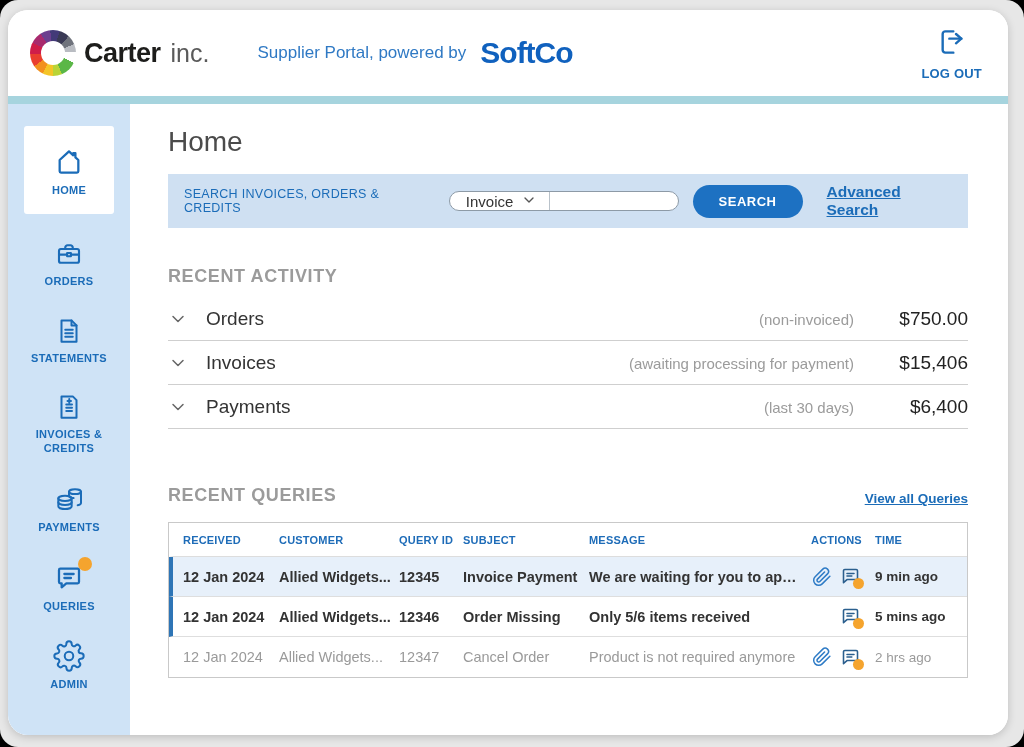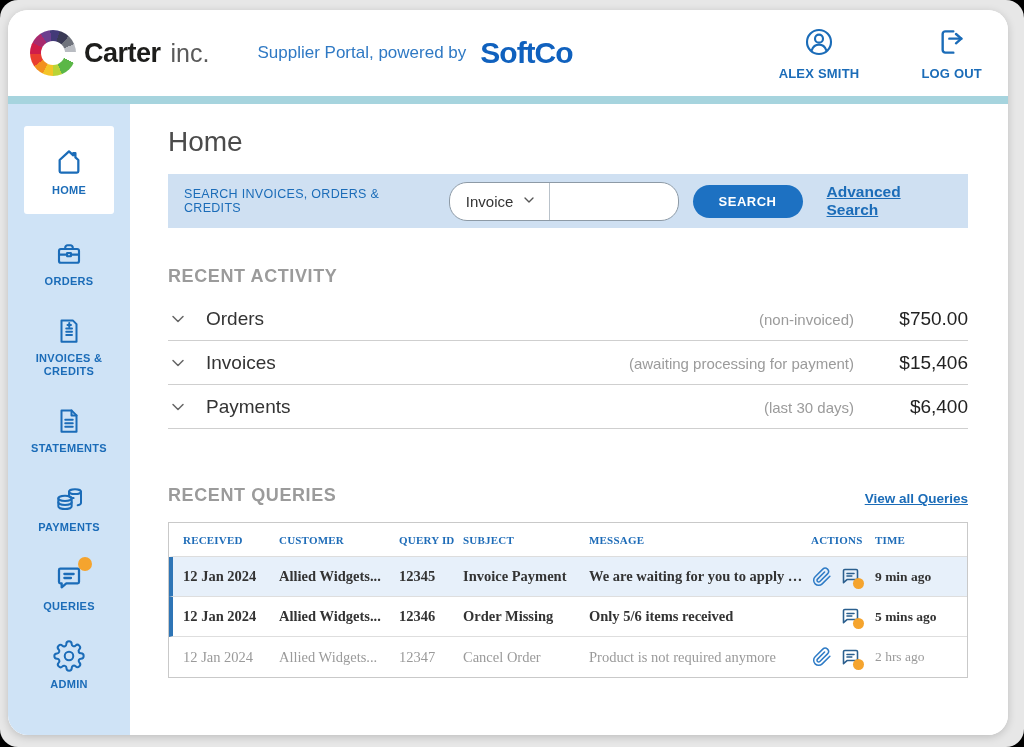--- a/index.html
+++ b/index.html
@@ -34,21 +34,21 @@
   .side-item.active { background:#fff; width:90px; border-radius:3px; padding:20px 0 16px; margin-bottom:25px; }
   .icon-wrap { position:relative; display:inline-flex; }
   .badge-dot { position:absolute; top:-5px; right:-7px; width:14px; height:14px; border-radius:50%; background:#f5a42e; }
 
   main { flex:1; padding:22px 40px 0 38px; min-width:0; }
   h1 { font-size:28px; font-weight:400; color:#4b4b4b; margin-bottom:16px; }
 
   
   .searchbar { background:#cfe0f2; height:54px; display:flex; align-items:center; padding:0 18px 0 16px; }
   .search-label { font-size:12.5px; font-weight:normal; color:#1b6cb8; letter-spacing:.3px; }
-  .search-pill { margin-left:22px; background:#fff; border:1px solid #8d9aa6; border-radius:18px; height:39px; display:flex; align-items:stretch; overflow:hidden; width:242px; }
+  .search-pill { margin-left:22px; background:#fff; border:1px solid #8d9aa6; border-radius:18px; height:20px; display:flex; align-items:stretch; overflow:hidden; width:242px; }
   .filter { display:flex; align-items:center; gap:8px; padding:0 12px 0 16px; font-size:15px; color:#333; background:none; border:none; border-right:1px solid #b9c2ca; cursor:pointer; font-family:inherit; }
   .filter svg { stroke:#555; }
   .search-pill input { border:none; outline:none; flex:1; min-width:0; padding:0 12px; font-size:15px; font-family:inherit; background:transparent; }
   .search-btn { margin-left:14px; background:#1d71c2; color:#fff; font-size:13px; font-weight:bold; letter-spacing:.5px; border:none; border-radius:17px; padding:9px 26px; cursor:pointer; font-family:inherit; }
   .adv-link { margin-left:24px; font-size:15.5px; font-weight:bold; color:#1b6cb8; text-decoration:underline; cursor:pointer; }
 
   
   .section-title { font-size:18px; font-weight:600; color:#9b9b9b; letter-spacing:.6px; }
   .activity { margin-top:38px; }
   .act-row { display:flex; align-items:center; height:44px; border-bottom:1px solid #cfcfcf; }
@@ -58,21 +58,21 @@
   .act-right { margin-left:auto; display:flex; align-items:baseline; gap:28px; }
   .act-note { font-size:15px; color:#9b9b9b; }
   .act-amount { font-size:19px; color:#222; font-weight:500; min-width:86px; text-align:right; }
   .activity .act-row:first-of-type { margin-top:10px; }
 
   .queries { margin-top:56px; }
   .q-head { display:flex; align-items:flex-end; justify-content:space-between; margin-bottom:16px; }
   .view-all { font-size:13.5px; font-weight:bold; color:#1b6cb8; text-decoration:underline; cursor:pointer; }
 
   .q-table { border:1px solid #c9c9c9; background:#fff; }
-  .q-row { display:grid; grid-template-columns:96px 120px 64px 126px 1fr 64px 92px; align-items:center; padding-left:10px; min-height:40px;font-family:Liberation Serif, serif; }
+  .q-row { display:grid; grid-template-columns:96px 120px 64px 126px 1fr 64px 92px; align-items:center; padding-left:10px; min-height:40px; }
   .q-row.header { min-height:34px; border-bottom:1px solid #ddd; }
   .q-row.header > div { font-size:11px; font-weight:bold; color:#1e6cb8; letter-spacing:.2px; }
   .q-row { border-left:4px solid transparent; }
   .q-row.header { border-left:4px solid transparent; }
   .q-row.data { font-size:14.5px; color:#333; border-bottom:1px solid #dedede; }
   .q-row.data:last-child { border-bottom:none; }
   .q-row.data.unread { font-weight:bold; border-left-color:#2e75b6; }
   .q-row.data.hl { background:#e7f0fa; }
   .q-row.data.read { color:#9a9a9a; }
   .q-cell { padding-right:8px; white-space:nowrap; overflow:hidden; text-overflow:ellipsis; }
@@ -97,30 +97,20 @@
         <span class="brand-name">Carter</span>
         <span class="brand-suffix">inc.</span>
       </div>
       <div class="tagline">
         <span>Supplier Portal, powered by</span>
         <span class="softco">SoftCo</span>
       </div>
       <div class="header-actions">
         <div class="header-action">
           <span>
-            <svg width="32" height="32" viewBox="0 0 24 24" fill="none" stroke-width="1.6" stroke-linecap="round" stroke-linejoin="round">
-              <circle cx="12" cy="12" r="9"></circle>
-              <circle cx="12" cy="9.5" r="3"></circle>
-              <path d="M6.5 18.3c1-2.8 3-4.3 5.5-4.3s4.5 1.5 5.5 4.3"></path>
-            </svg>
-          </span>
-          <span>ALEX SMITH</span>
-        </div>
-        <div class="header-action">
-          <span>
             <svg width="32" height="32" viewBox="0 0 24 24" fill="none" stroke-width="1.8" stroke-linecap="round" stroke-linejoin="round">
               <path d="M13 20H7a2 2 0 0 1-2-2V6a2 2 0 0 1 2-2h6"></path>
               <polyline points="15 6 19 9.5 15 13"></polyline>
               <line x1="19" y1="9.5" x2="10" y2="9.5"></line>
             </svg>
           </span>
           <span>LOG OUT</span>
         </div>
       </div>
     </header>
@@ -146,37 +136,37 @@
               <path d="M9 8V6.8A1.8 1.8 0 0 1 10.8 5h2.4A1.8 1.8 0 0 1 15 6.8V8"></path>
               <path d="M4 12.5h6.5M13.5 12.5H20M10.5 11.2h3v2.6h-3z"></path>
             </svg>
           </span>
           <span class="lbl">ORDERS</span>
         </div>
 
         <div class="side-item">
           <span class="icon-wrap">
             <svg width="30" height="30" viewBox="0 0 24 24" fill="none" stroke-width="1.6" stroke-linecap="round" stroke-linejoin="round">
+              <path d="M6 3.5h8l4 4v13H6z"></path>
+              <path d="M14 3.5v4h4"></path>
+              <path d="M9 11h6M9 13.8h6M9 16.6h6"></path>
+            </svg>
+          </span>
+          <span class="lbl">STATEMENTS</span>
+        </div>
+
+        <div class="side-item">
+          <span class="icon-wrap">
+            <svg width="30" height="30" viewBox="0 0 24 24" fill="none" stroke-width="1.6" stroke-linecap="round" stroke-linejoin="round">
               <path d="M6 3.5h9l3 3V20.5H6z"></path>
               <path d="M10.8 7.2h2.8M9.8 10h4.6M9.8 12.6h4.6M9.8 15.2h4.6"></path>
               <path d="M12.2 5.6v3.2"></path>
             </svg>
           </span>
           <span class="lbl">INVOICES &amp; CREDITS</span>
-        </div>
-
-        <div class="side-item">
-          <span class="icon-wrap">
-            <svg width="30" height="30" viewBox="0 0 24 24" fill="none" stroke-width="1.6" stroke-linecap="round" stroke-linejoin="round">
-              <path d="M6 3.5h8l4 4v13H6z"></path>
-              <path d="M14 3.5v4h4"></path>
-              <path d="M9 11h6M9 13.8h6M9 16.6h6"></path>
-            </svg>
-          </span>
-          <span class="lbl">STATEMENTS</span>
         </div>
 
         <div class="side-item">
           <span class="icon-wrap">
             <svg width="32" height="32" viewBox="0 0 24 24" fill="none" stroke-width="1.5" stroke-linecap="round" stroke-linejoin="round">
               <ellipse cx="9" cy="11.5" rx="5" ry="2"></ellipse>
               <path d="M4 11.5v3c0 1.1 2.2 2 5 2s5-.9 5-2v-3"></path>
               <path d="M4 14.5v3c0 1.1 2.2 2 5 2s5-.9 5-2v-3"></path>
               <ellipse cx="16.5" cy="6.5" rx="4.5" ry="1.8"></ellipse>
               <path d="M12 6.5v3c0 .9 1.4 1.6 3.4 1.8M21 6.5v8.5c0 .8-1 1.4-2.5 1.7"></path>

